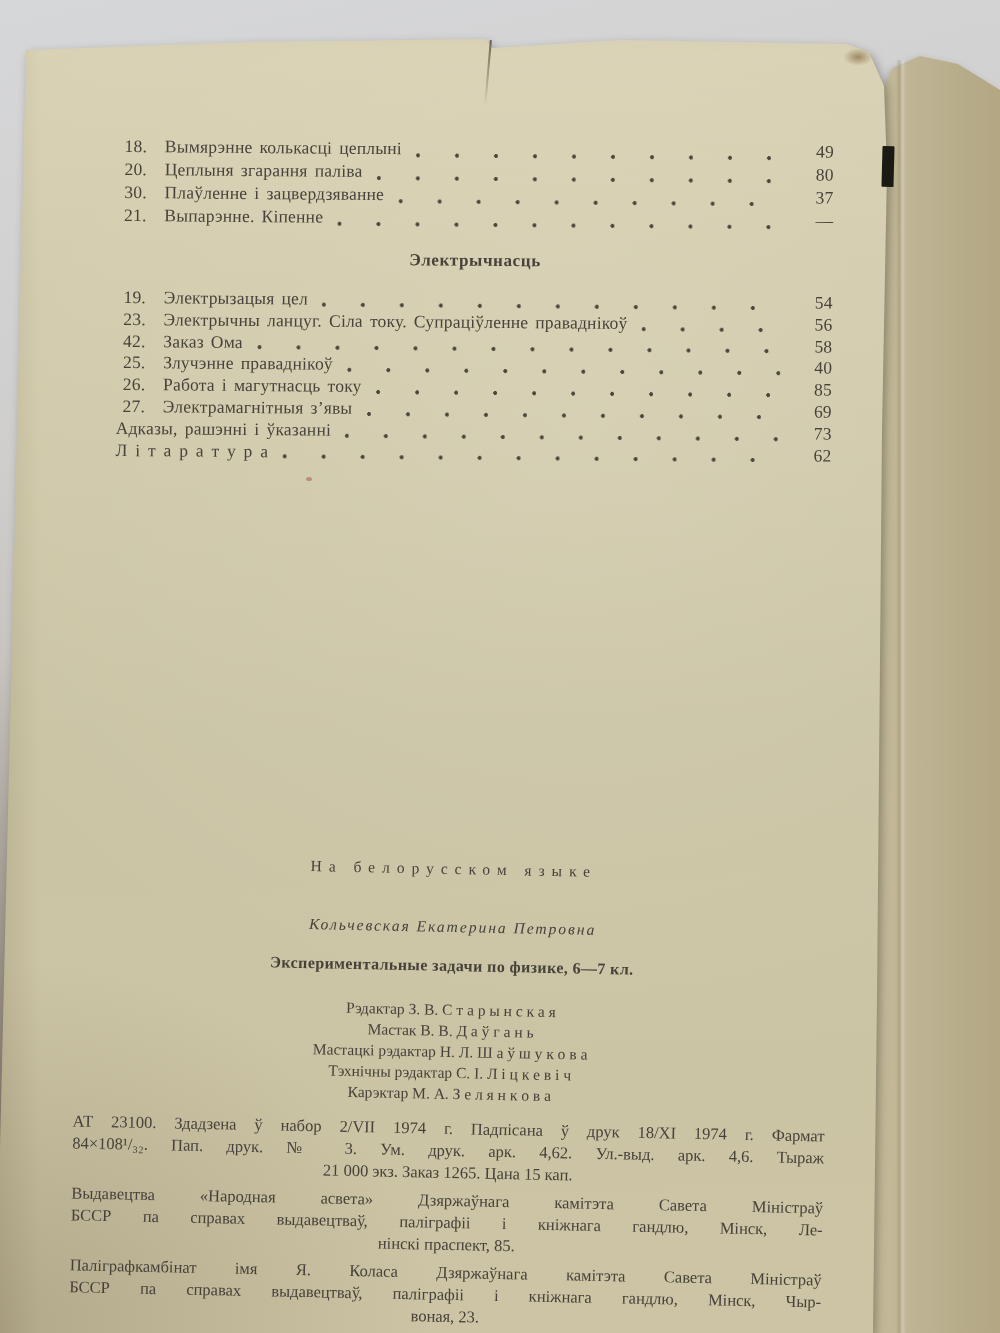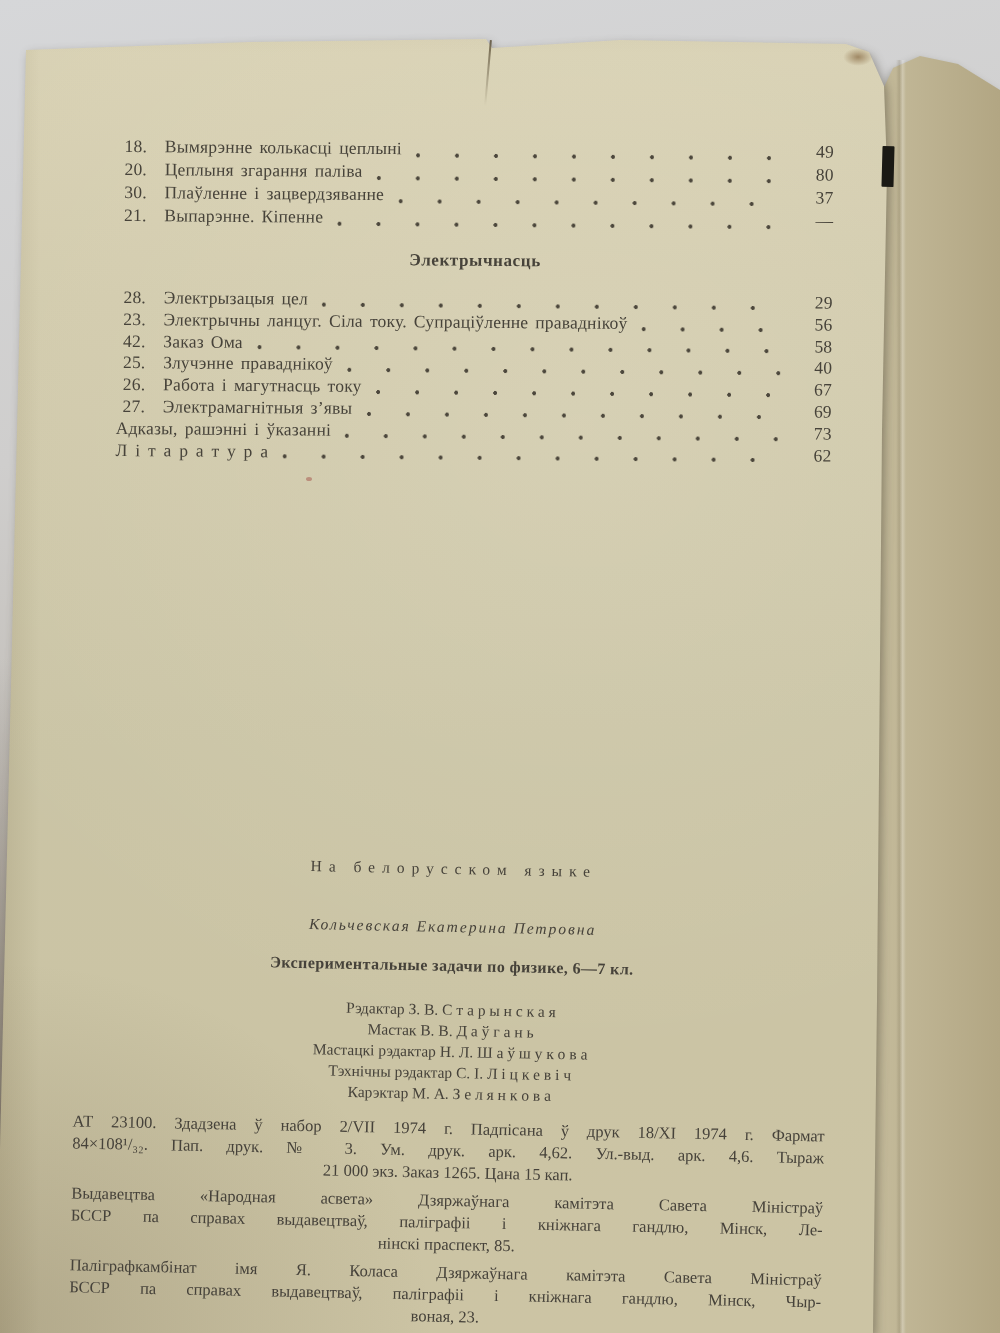--- a/index.html
+++ b/index.html
@@ -142,24 +142,24 @@
     <div class="toc-row">
       <span class="toc-num">21.</span>
       <span class="toc-title">Выпарэнне. Кіпенне</span>
       <span class="toc-dots"></span>
       <span class="toc-pagenum">—</span>
     </div>
 
     <div class="toc-heading">Электрычнасць</div>
 
     <div class="toc-row el">
-      <span class="toc-num">28.</span>
+      <span class="toc-num">19.</span>
       <span class="toc-title">Электрызацыя цел</span>
       <span class="toc-dots"></span>
-      <span class="toc-pagenum">29</span>
+      <span class="toc-pagenum">54</span>
     </div>
     <div class="toc-row el">
       <span class="toc-num">23.</span>
       <span class="toc-title">Электрычны ланцуг. Сіла току. Супраціўленне праваднікоў</span>
       <span class="toc-dots"></span>
       <span class="toc-pagenum">56</span>
     </div>
     <div class="toc-row el">
       <span class="toc-num">42.</span>
       <span class="toc-title">Заказ Ома</span>
@@ -169,21 +169,21 @@
     <div class="toc-row el">
       <span class="toc-num">25.</span>
       <span class="toc-title">Злучэнне праваднікоў</span>
       <span class="toc-dots"></span>
       <span class="toc-pagenum">40</span>
     </div>
     <div class="toc-row el">
       <span class="toc-num">26.</span>
       <span class="toc-title">Работа і магутнасць току</span>
       <span class="toc-dots"></span>
-      <span class="toc-pagenum">67</span>
+      <span class="toc-pagenum">85</span>
     </div>
     <div class="toc-row el">
       <span class="toc-num">27.</span>
       <span class="toc-title">Электрамагнітныя з’явы</span>
       <span class="toc-dots"></span>
       <span class="toc-pagenum">69</span>
     </div>
     <div class="toc-row el no-num">
 
       <span class="toc-title">Адказы, рашэнні і ўказанні</span>

